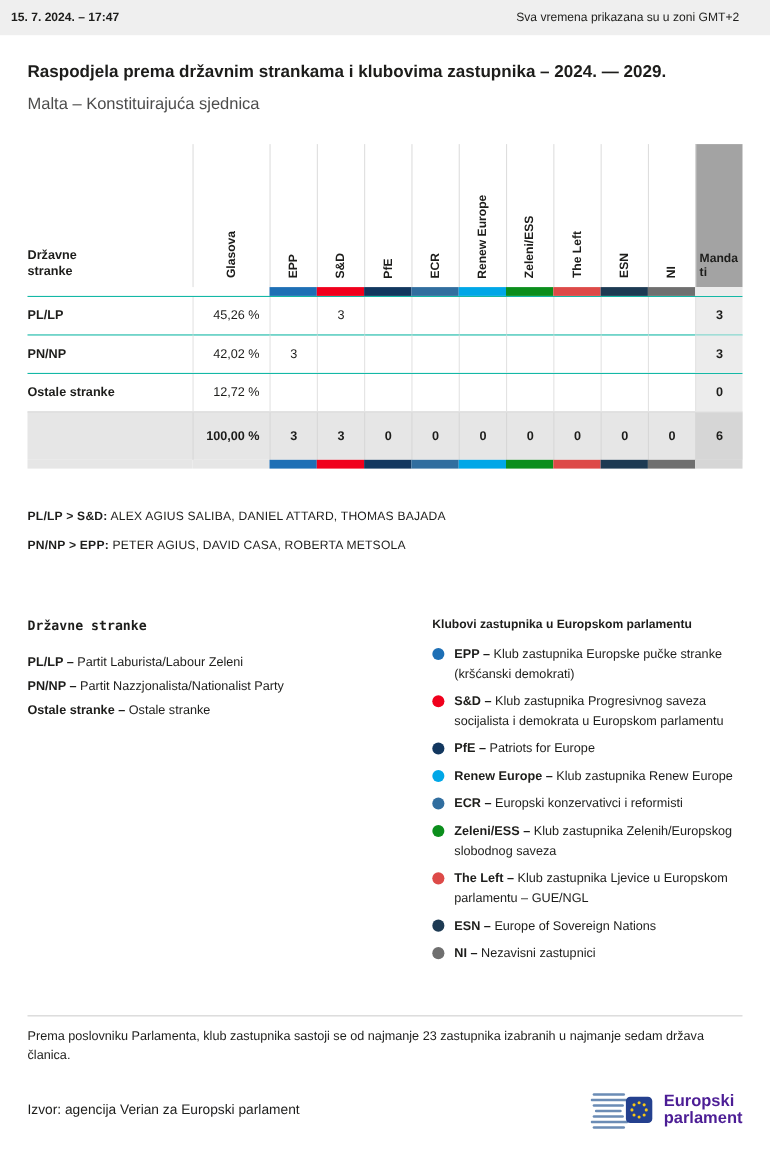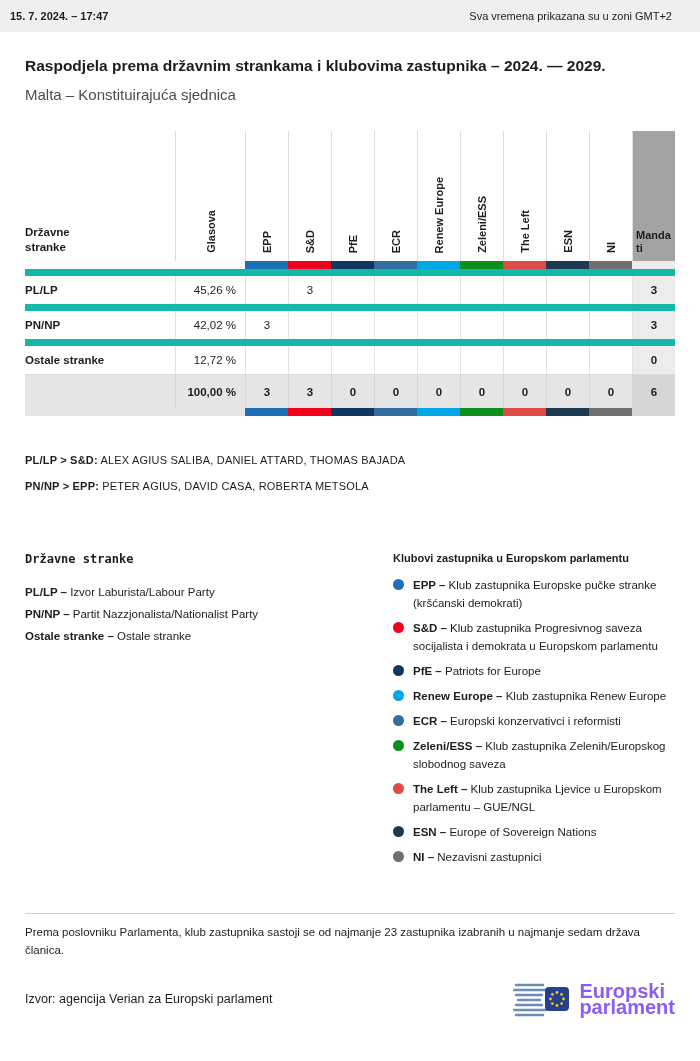--- a/index.html
+++ b/index.html
@@ -26,28 +26,28 @@
   .seatsh{background:#a3a3a3}
   .seats-label{font-weight:700;font-size:11px;line-height:13px;overflow-wrap:anywhere;
                padding:0 3px 6px;text-align:left;max-width:43px}
 
   .barrow{height:8px}
   .barrow>div{height:8px}
   .seatsbg{background:#ececec}
   .totalbg{background:#e6e6e6}
   .totseatsbg{background:#d6d6d6}
 
-  .trow{height:35px;border-top:7px solid #14b8a6}
+  .trow{height:35px;border-top:1px solid #14b8a6}
   .trow>div{display:flex;align-items:center;justify-content:center;height:100%;
             border-left:1px solid #e3e3e3}
   .trow>div.party{justify-content:flex-start;border-left:none;font-weight:700}
   .trow>div.votes{justify-content:flex-end;padding-right:9px}
   .trow>div.seats{background:#ececec;font-weight:700}
 
-  .total{height:34px;background:#e6e6e6;border-top:1px solid #d9d9d9}
+  .total{height:44px;background:#e6e6e6;border-top:1px solid #d9d9d9}
   .total>div{border-left:1px solid #d7d7d7;font-weight:700}
   .total>div.seats{background:#d6d6d6}
 
   .assign{margin:38px 25px 0;font-size:11px;letter-spacing:.2px}
   .assign .line{margin-bottom:14px}
   .assign b{font-weight:700}
 
   .legend{display:flex;justify-content:space-between;margin:60px 25px 0}
   .leg-left{width:340px}
   .leg-left h3{font-family:"DejaVu Sans Mono",monospace;font-size:12px;font-weight:700;margin-bottom:15px}
@@ -57,21 +57,21 @@
   .gitem{display:flex;gap:9px;margin-bottom:7px;font-size:11.5px;line-height:18px}
   .dot{width:11px;height:11px;border-radius:50%;flex:0 0 11px;margin-top:3px}
 
   .footnote{margin:40px 25px 0;border-top:1px solid #cfcfcf;padding-top:9px;
             font-size:11.5px;line-height:18px}
 
   .footer{margin:20px 25px 0;display:flex;justify-content:space-between;align-items:center}
   .source{font-size:12.5px}
   .source b{font-weight:400}
   .logo{display:flex;align-items:center;gap:8px}
-  .logo-text{font-size:20px;font-weight:700;color:#8b5cf6;line-height:16px}
+  .logo-text{font-size:15px;font-weight:700;color:#4c1d95;line-height:16px}
 </style>
 </head>
 <body>
 
 <div class="topbar">
   <span class="dt">15. 7. 2024. – 17:47</span>
   <span>Sva vremena prikazana su u zoni GMT+2</span>
 </div>
 
 <div class="titleblock">
@@ -212,21 +212,21 @@
 </div>
 
 <div class="assign">
   <div class="line"><b>PL/LP &gt; S&amp;D:</b> <span>ALEX AGIUS SALIBA, DANIEL ATTARD, THOMAS BAJADA</span></div>
   <div class="line"><b>PN/NP &gt; EPP:</b> <span>PETER AGIUS, DAVID CASA, ROBERTA METSOLA</span></div>
 </div>
 
 <div class="legend">
   <div class="leg-left">
     <h3>Državne stranke</h3>
-    <div class="item"><b>PL/LP –</b> <span>Izvor Laburista/Labour Party</span></div>
+    <div class="item"><b>PL/LP –</b> <span>Partit Laburista/Labour Zeleni</span></div>
     <div class="item"><b>PN/NP –</b> <span>Partit Nazzjonalista/Nationalist Party</span></div>
     <div class="item"><b>Ostale stranke –</b> <span>Ostale stranke</span></div>
   </div>
   <div class="leg-right">
     <h3>Klubovi zastupnika u Europskom parlamentu</h3>
     <div class="gitem">
         <span class="dot" style="background: rgb(30, 111, 181);"></span>
         <span><b>EPP –</b> <span>Klub zastupnika Europske pučke stranke (kršćanski demokrati)</span></span>
       </div>
     <div class="gitem">

